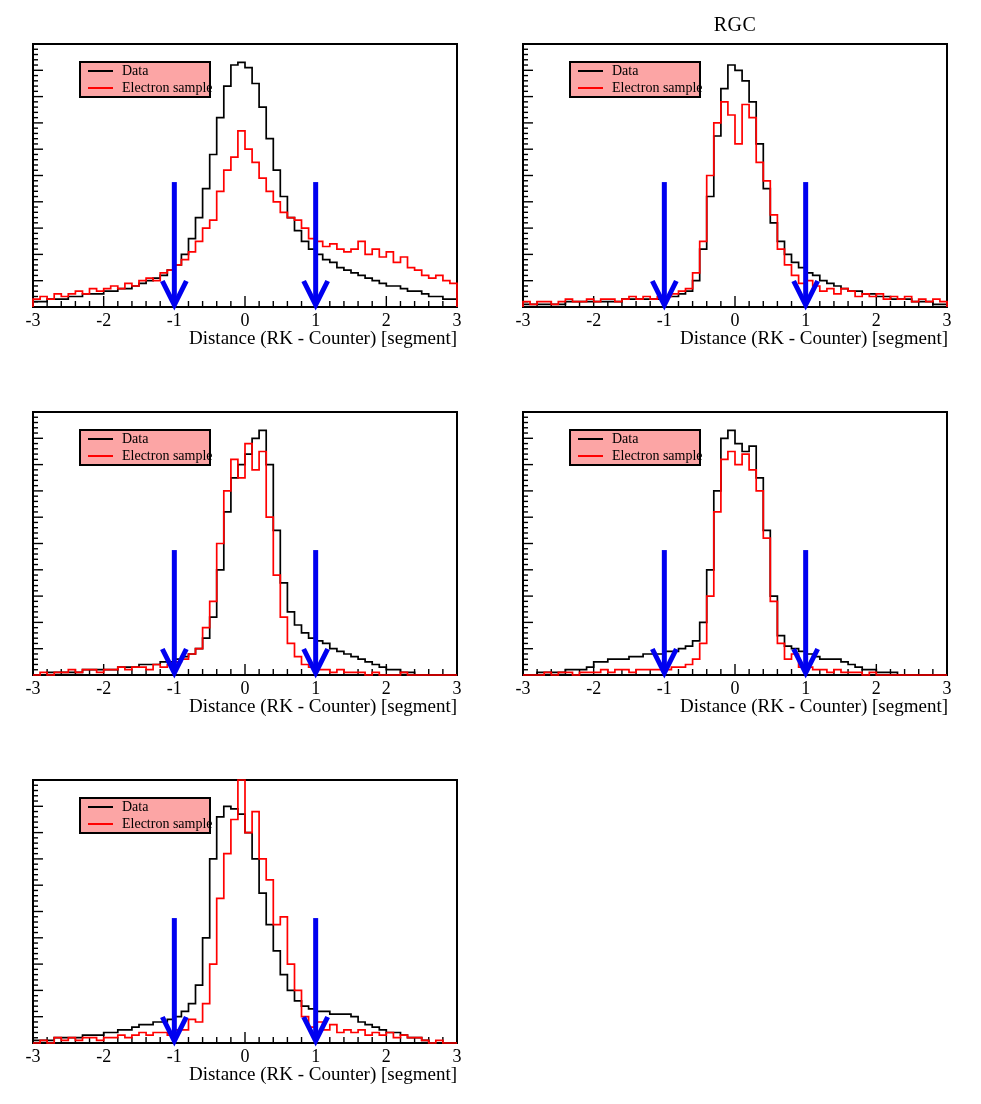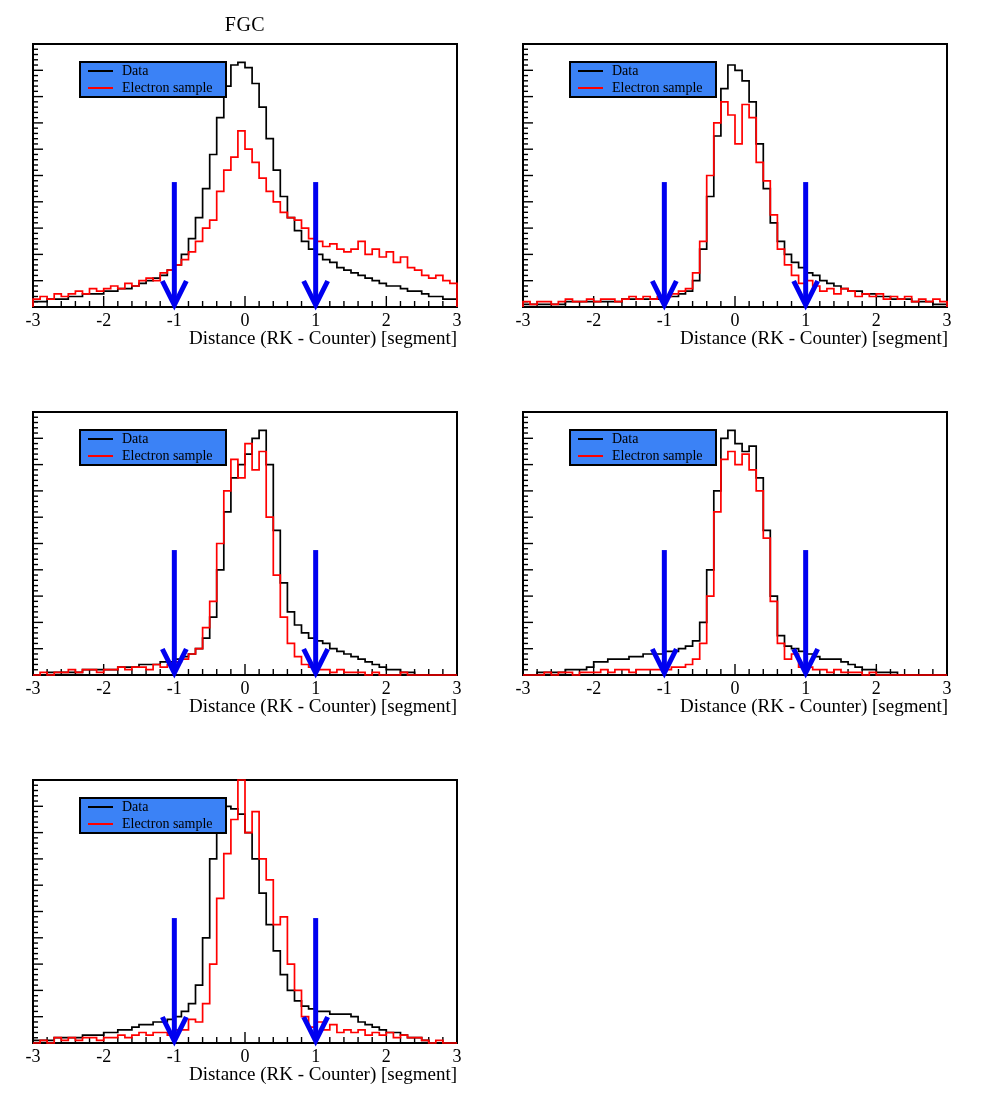--- a/index.html
+++ b/index.html
@@ -3,21 +3,21 @@
 <meta charset="utf-8">
 <style>
   html,body{margin:0;padding:0;background:#ffffff;}
   body{width:981px;height:1104px;font-family:"Liberation Serif","DejaVu Serif",serif;color:#000;}
   .grid{display:grid;grid-template-columns:490px 491px;grid-template-rows:368px 368px 368px;width:981px;height:1104px;}
   .cell{position:relative;width:100%;height:100%;}
   .panel{position:relative;width:100%;height:100%;}
   svg.hist{position:absolute;left:0;top:0;width:490px;height:368px;display:block;}
   svg.hist text{font-family:"Liberation Serif","DejaVu Serif",serif;}
   .panel-title{position:absolute;left:33px;top:13px;width:424px;text-align:center;font-size:20px;letter-spacing:0.5px;}
-  .legend{position:absolute;left:79px;top:61px;width:148px;height:37px;border:2px solid #000;background:#3b82f6;
+  .legend{position:absolute;left:79px;top:61px;width:132px;height:37px;border:2px solid #000;background:#fca5a5;
           box-sizing:border-box;display:flex;flex-direction:column;justify-content:center;gap:3px;z-index:2;}
   .legend-row{display:flex;align-items:center;font-size:14px;line-height:14px;white-space:nowrap;}
   .sw{width:25px;height:0;border-top:2.5px solid #000;margin:0 9px 0 7px;flex:0 0 auto;}
   .axis-title{position:absolute;top:327px;right:33px;font-size:19px;white-space:nowrap;}
 </style>
 </head>
 <body>
 
 <div class="grid">
 
@@ -114,21 +114,20 @@
           <text x="315.66666666666663" y="326" text-anchor="middle" font-size="18" fill="#000">1</text>
           <text x="386.33333333333337" y="326" text-anchor="middle" font-size="18" fill="#000">2</text>
           <text x="457" y="326" text-anchor="middle" font-size="18" fill="#000">3</text>
           <path d="M33.0 307L33.0 301.7L40.1 301.7L40.1 301.7L47.1 301.7L47.1 299.1L54.2 299.1L54.2 299.1L61.3 299.1L61.3 299.1L68.3 299.1L68.3 296.5L75.4 296.5L75.4 296.5L82.5 296.5L82.5 293.9L89.5 293.9L89.5 293.9L96.6 293.9L96.6 293.9L103.7 293.9L103.7 291.2L110.7 291.2L110.7 291.2L117.8 291.2L117.8 288.6L124.9 288.6L124.9 288.6L131.9 288.6L131.9 286.0L139.0 286.0L139.0 283.3L146.1 283.3L146.1 280.7L153.1 280.7L153.1 278.1L160.2 278.1L160.2 275.4L167.3 275.4L167.3 270.2L174.3 270.2L174.3 264.9L181.4 264.9L181.4 254.4L188.5 254.4L188.5 238.6L195.5 238.6L195.5 217.6L202.6 217.6L202.6 188.6L209.7 188.6L209.7 154.5L216.7 154.5L216.7 117.6L223.8 117.6L223.8 86.1L230.9 86.1L230.9 65.0L237.9 65.0L237.9 62.4L245.0 62.4L245.0 67.7L252.1 67.7L252.1 83.5L259.1 83.5L259.1 107.1L266.2 107.1L266.2 138.7L273.3 138.7L273.3 170.2L280.3 170.2L280.3 196.5L287.4 196.5L287.4 217.6L294.5 217.6L294.5 230.7L301.5 230.7L301.5 241.3L308.6 241.3L308.6 249.1L315.7 249.1L315.7 254.4L322.7 254.4L322.7 259.7L329.8 259.7L329.8 262.3L336.9 262.3L336.9 267.6L343.9 267.6L343.9 270.2L351.0 270.2L351.0 272.8L358.1 272.8L358.1 275.4L365.1 275.4L365.1 278.1L372.2 278.1L372.2 280.7L379.3 280.7L379.3 283.3L386.3 283.3L386.3 286.0L393.4 286.0L393.4 286.0L400.5 286.0L400.5 288.6L407.5 288.6L407.5 291.2L414.6 291.2L414.6 291.2L421.7 291.2L421.7 293.9L428.7 293.9L428.7 296.5L435.8 296.5L435.8 296.5L442.9 296.5L442.9 299.1L449.9 299.1L449.9 299.1L457.0 299.1L457 307" fill="none" stroke="#000000" stroke-width="1.7" stroke-linejoin="miter"></path>
           <path d="M33.0 307L33.0 299.1L40.1 299.1L40.1 296.5L47.1 296.5L47.1 299.1L54.2 299.1L54.2 293.9L61.3 293.9L61.3 296.5L68.3 296.5L68.3 293.9L75.4 293.9L75.4 291.2L82.5 291.2L82.5 293.9L89.5 293.9L89.5 288.6L96.6 288.6L96.6 291.2L103.7 291.2L103.7 288.6L110.7 288.6L110.7 286.0L117.8 286.0L117.8 288.6L124.9 288.6L124.9 283.3L131.9 283.3L131.9 286.0L139.0 286.0L139.0 280.7L146.1 280.7L146.1 278.1L153.1 278.1L153.1 280.7L160.2 280.7L160.2 272.8L167.3 272.8L167.3 270.2L174.3 270.2L174.3 264.9L181.4 264.9L181.4 259.7L188.5 259.7L188.5 251.8L195.5 251.8L195.5 241.3L202.6 241.3L202.6 228.1L209.7 228.1L209.7 220.2L216.7 220.2L216.7 191.3L223.8 191.3L223.8 170.2L230.9 170.2L230.9 157.1L237.9 157.1L237.9 130.8L245.0 130.8L245.0 149.2L252.1 149.2L252.1 162.3L259.1 162.3L259.1 178.1L266.2 178.1L266.2 191.3L273.3 191.3L273.3 201.8L280.3 201.8L280.3 212.3L287.4 212.3L287.4 217.6L294.5 217.6L294.5 220.2L301.5 220.2L301.5 228.1L308.6 228.1L308.6 238.6L315.7 238.6L315.7 241.3L322.7 241.3L322.7 246.5L329.8 246.5L329.8 243.9L336.9 243.9L336.9 249.1L343.9 249.1L343.9 251.8L351.0 251.8L351.0 249.1L358.1 249.1L358.1 241.3L365.1 241.3L365.1 254.4L372.2 254.4L372.2 249.1L379.3 249.1L379.3 257.0L386.3 257.0L386.3 251.8L393.4 251.8L393.4 262.3L400.5 262.3L400.5 257.0L407.5 257.0L407.5 267.6L414.6 267.6L414.6 270.2L421.7 270.2L421.7 275.4L428.7 275.4L428.7 278.1L435.8 278.1L435.8 275.4L442.9 275.4L442.9 280.7L449.9 280.7L449.9 283.3L457.0 283.3L457 307" fill="none" stroke="#ff0000" stroke-width="1.7" stroke-linejoin="miter"></path>
           <line x1="174.33333333333331" y1="182.07500000000002" x2="174.33333333333331" y2="304" stroke="#0000f0" stroke-width="5"></line>
           <path d="M162.33333333333331 281L174.33333333333331 305L186.33333333333331 281" fill="none" stroke="#0000f0" stroke-width="5" stroke-linecap="butt" stroke-linejoin="miter"></path>
           <line x1="315.66666666666663" y1="182.07500000000002" x2="315.66666666666663" y2="304" stroke="#0000f0" stroke-width="5"></line>
           <path d="M303.66666666666663 281L315.66666666666663 305L327.66666666666663 281" fill="none" stroke="#0000f0" stroke-width="5" stroke-linecap="butt" stroke-linejoin="miter"></path>
         </svg>
-      <div class="panel-title">FGC</div>
       <div class="legend">
         <div class="legend-row">
           <span class="sw" style="border-top-color: rgb(0, 0, 0);"></span>
           <span>Data</span>
         </div>
         <div class="legend-row">
           <span class="sw" style="border-top-color: rgb(255, 0, 0);"></span>
           <span>Electron sample</span>
         </div>
       </div>
@@ -229,20 +228,21 @@
           <text x="315.66666666666663" y="326" text-anchor="middle" font-size="18" fill="#000">1</text>
           <text x="386.33333333333337" y="326" text-anchor="middle" font-size="18" fill="#000">2</text>
           <text x="457" y="326" text-anchor="middle" font-size="18" fill="#000">3</text>
           <path d="M33.0 307L33.0 304.4L40.1 304.4L40.1 304.4L47.1 304.4L47.1 304.4L54.2 304.4L54.2 304.4L61.3 304.4L61.3 304.4L68.3 304.4L68.3 304.4L75.4 304.4L75.4 301.7L82.5 301.7L82.5 301.7L89.5 301.7L89.5 301.7L96.6 301.7L96.6 301.7L103.7 301.7L103.7 301.7L110.7 301.7L110.7 301.7L117.8 301.7L117.8 301.7L124.9 301.7L124.9 301.7L131.9 301.7L131.9 299.1L139.0 299.1L139.0 299.1L146.1 299.1L146.1 299.1L153.1 299.1L153.1 299.1L160.2 299.1L160.2 299.1L167.3 299.1L167.3 299.1L174.3 299.1L174.3 296.5L181.4 296.5L181.4 296.5L188.5 296.5L188.5 293.9L195.5 293.9L195.5 291.2L202.6 291.2L202.6 280.7L209.7 280.7L209.7 249.1L216.7 249.1L216.7 196.5L223.8 196.5L223.8 136.0L230.9 136.0L230.9 88.7L237.9 88.7L237.9 65.0L245.0 65.0L245.0 70.3L252.1 70.3L252.1 80.8L259.1 80.8L259.1 101.9L266.2 101.9L266.2 143.9L273.3 143.9L273.3 188.6L280.3 188.6L280.3 222.8L287.4 222.8L287.4 241.3L294.5 241.3L294.5 254.4L301.5 254.4L301.5 262.3L308.6 262.3L308.6 267.6L315.7 267.6L315.7 272.8L322.7 272.8L322.7 275.4L329.8 275.4L329.8 280.7L336.9 280.7L336.9 283.3L343.9 283.3L343.9 286.0L351.0 286.0L351.0 288.6L358.1 288.6L358.1 291.2L365.1 291.2L365.1 291.2L372.2 291.2L372.2 293.9L379.3 293.9L379.3 293.9L386.3 293.9L386.3 296.5L393.4 296.5L393.4 296.5L400.5 296.5L400.5 299.1L407.5 299.1L407.5 299.1L414.6 299.1L414.6 299.1L421.7 299.1L421.7 301.7L428.7 301.7L428.7 301.7L435.8 301.7L435.8 301.7L442.9 301.7L442.9 304.4L449.9 304.4L449.9 304.4L457.0 304.4L457 307" fill="none" stroke="#000000" stroke-width="1.7" stroke-linejoin="miter"></path>
           <path d="M33.0 307L33.0 301.7L40.1 301.7L40.1 304.4L47.1 304.4L47.1 301.7L54.2 301.7L54.2 301.7L61.3 301.7L61.3 304.4L68.3 304.4L68.3 301.7L75.4 301.7L75.4 299.1L82.5 299.1L82.5 301.7L89.5 301.7L89.5 301.7L96.6 301.7L96.6 299.1L103.7 299.1L103.7 301.7L110.7 301.7L110.7 299.1L117.8 299.1L117.8 299.1L124.9 299.1L124.9 301.7L131.9 301.7L131.9 299.1L139.0 299.1L139.0 296.5L146.1 296.5L146.1 299.1L153.1 299.1L153.1 296.5L160.2 296.5L160.2 299.1L167.3 299.1L167.3 296.5L174.3 296.5L174.3 296.5L181.4 296.5L181.4 293.9L188.5 293.9L188.5 291.2L195.5 291.2L195.5 288.6L202.6 288.6L202.6 272.8L209.7 272.8L209.7 241.3L216.7 241.3L216.7 175.5L223.8 175.5L223.8 122.9L230.9 122.9L230.9 101.9L237.9 101.9L237.9 115.0L245.0 115.0L245.0 143.9L252.1 143.9L252.1 104.5L259.1 104.5L259.1 117.6L266.2 117.6L266.2 162.3L273.3 162.3L273.3 180.8L280.3 180.8L280.3 214.9L287.4 214.9L287.4 249.1L294.5 249.1L294.5 264.9L301.5 264.9L301.5 275.4L308.6 275.4L308.6 283.3L315.7 283.3L315.7 280.7L322.7 280.7L322.7 286.0L329.8 286.0L329.8 291.2L336.9 291.2L336.9 288.6L343.9 288.6L343.9 293.9L351.0 293.9L351.0 288.6L358.1 288.6L358.1 291.2L365.1 291.2L365.1 296.5L372.2 296.5L372.2 293.9L379.3 293.9L379.3 296.5L386.3 296.5L386.3 293.9L393.4 293.9L393.4 299.1L400.5 299.1L400.5 296.5L407.5 296.5L407.5 299.1L414.6 299.1L414.6 296.5L421.7 296.5L421.7 301.7L428.7 301.7L428.7 299.1L435.8 299.1L435.8 301.7L442.9 301.7L442.9 299.1L449.9 299.1L449.9 301.7L457.0 301.7L457 307" fill="none" stroke="#ff0000" stroke-width="1.7" stroke-linejoin="miter"></path>
           <line x1="174.33333333333331" y1="182.07500000000002" x2="174.33333333333331" y2="304" stroke="#0000f0" stroke-width="5"></line>
           <path d="M162.33333333333331 281L174.33333333333331 305L186.33333333333331 281" fill="none" stroke="#0000f0" stroke-width="5" stroke-linecap="butt" stroke-linejoin="miter"></path>
           <line x1="315.66666666666663" y1="182.07500000000002" x2="315.66666666666663" y2="304" stroke="#0000f0" stroke-width="5"></line>
           <path d="M303.66666666666663 281L315.66666666666663 305L327.66666666666663 281" fill="none" stroke="#0000f0" stroke-width="5" stroke-linecap="butt" stroke-linejoin="miter"></path>
         </svg>
+      <div class="panel-title">RGC</div>
       <div class="legend">
         <div class="legend-row">
           <span class="sw" style="border-top-color: rgb(0, 0, 0);"></span>
           <span>Data</span>
         </div>
         <div class="legend-row">
           <span class="sw" style="border-top-color: rgb(255, 0, 0);"></span>
           <span>Electron sample</span>
         </div>
       </div>

